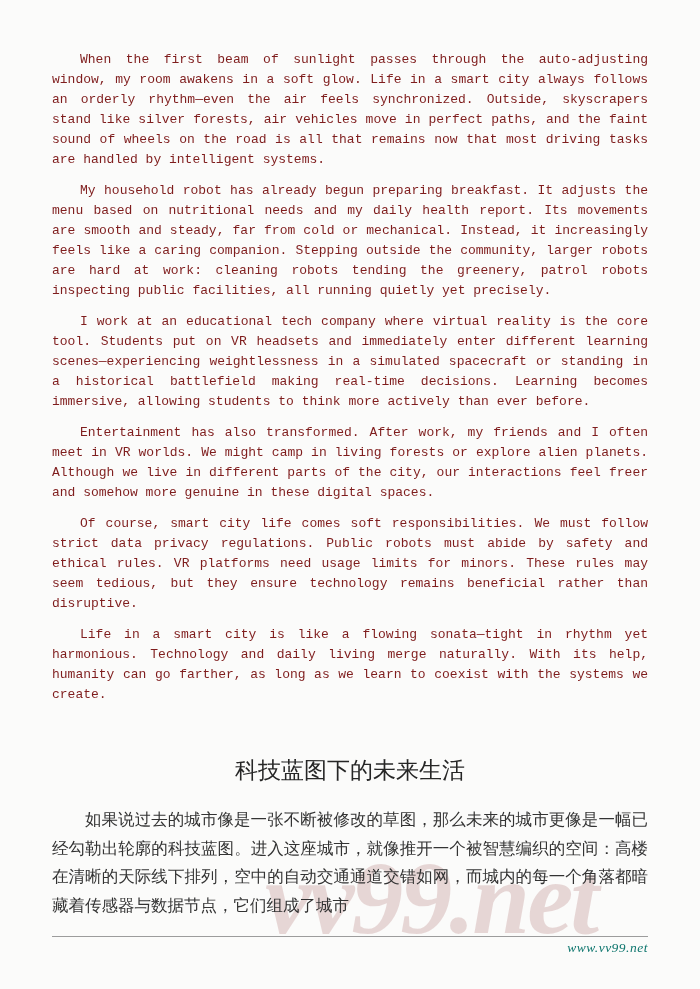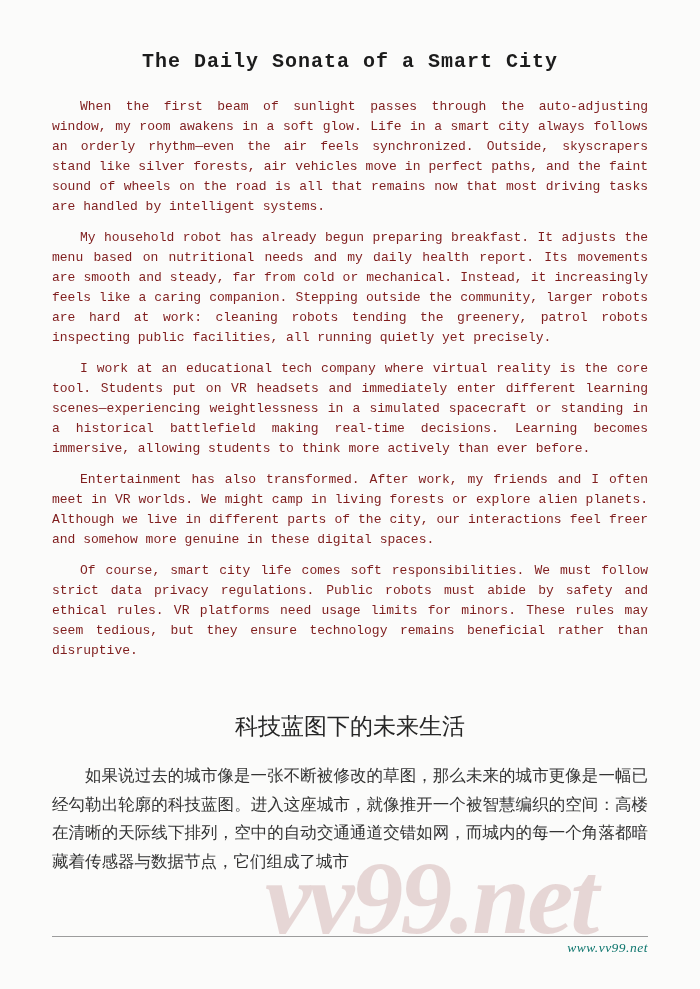--- a/index.html
+++ b/index.html
@@ -100,32 +100,32 @@
     letter-spacing: 0.5px;
   }
 </style>
 </head>
 <body>
 
 <div class="watermark">vv99.net</div>
 
 <div class="page">
 
-  <h1 class="en-title">The Daily Sonata of a Smart City</h1>
 
   <p class="en-paragraph">When the first beam of sunlight passes through the auto-adjusting window, my room awakens in a soft glow. Life in a smart city always follows an orderly rhythm—even the air feels synchronized. Outside, skyscrapers stand like silver forests, air vehicles move in perfect paths, and the faint sound of wheels on the road is all that remains now that most driving tasks are handled by intelligent systems.</p>
 
   <p class="en-paragraph">My household robot has already begun preparing breakfast. It adjusts the menu based on nutritional needs and my daily health report. Its movements are smooth and steady, far from cold or mechanical. Instead, it increasingly feels like a caring companion. Stepping outside the community, larger robots are hard at work: cleaning robots tending the greenery, patrol robots inspecting public facilities, all running quietly yet precisely.</p>
 
   <p class="en-paragraph">I work at an educational tech company where virtual reality is the core tool. Students put on VR headsets and immediately enter different learning scenes—experiencing weightlessness in a simulated spacecraft or standing in a historical battlefield making real-time decisions. Learning becomes immersive, allowing students to think more actively than ever before.</p>
 
   <p class="en-paragraph">Entertainment has also transformed. After work, my friends and I often meet in VR worlds. We might camp in living forests or explore alien planets. Although we live in different parts of the city, our interactions feel freer and somehow more genuine in these digital spaces.</p>
 
   <p class="en-paragraph">Of course, smart city life comes soft responsibilities. We must follow strict data privacy regulations. Public robots must abide by safety and ethical rules. VR platforms need usage limits for minors. These rules may seem tedious, but they ensure technology remains beneficial rather than disruptive.</p>
 
+  <p class="en-paragraph">Life in a smart city is like a flowing sonata—tight in rhythm yet harmonious. Technology and daily living merge naturally. With its help, humanity can go farther, as long as we learn to coexist with the systems we create.</p>
 
   <h2 class="zh-title">科技蓝图下的未来生活</h2>
 
   <p class="zh-paragraph">如果说过去的城市像是一张不断被修改的草图，那么未来的城市更像是一幅已经勾勒出轮廓的科技蓝图。进入这座城市，就像推开一个被智慧编织的空间：高楼在清晰的天际线下排列，空中的自动交通通道交错如网，而城内的每一个角落都暗藏着传感器与数据节点，它们组成了城市</p>
 
 </div>
 
 <div class="footer">
   <hr class="footer-rule">
   <span class="footer-url">www.vv99.net</span>

